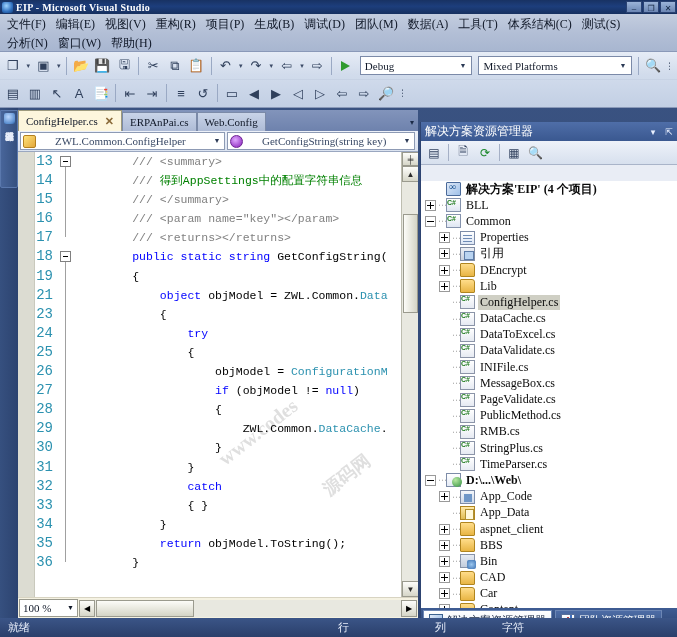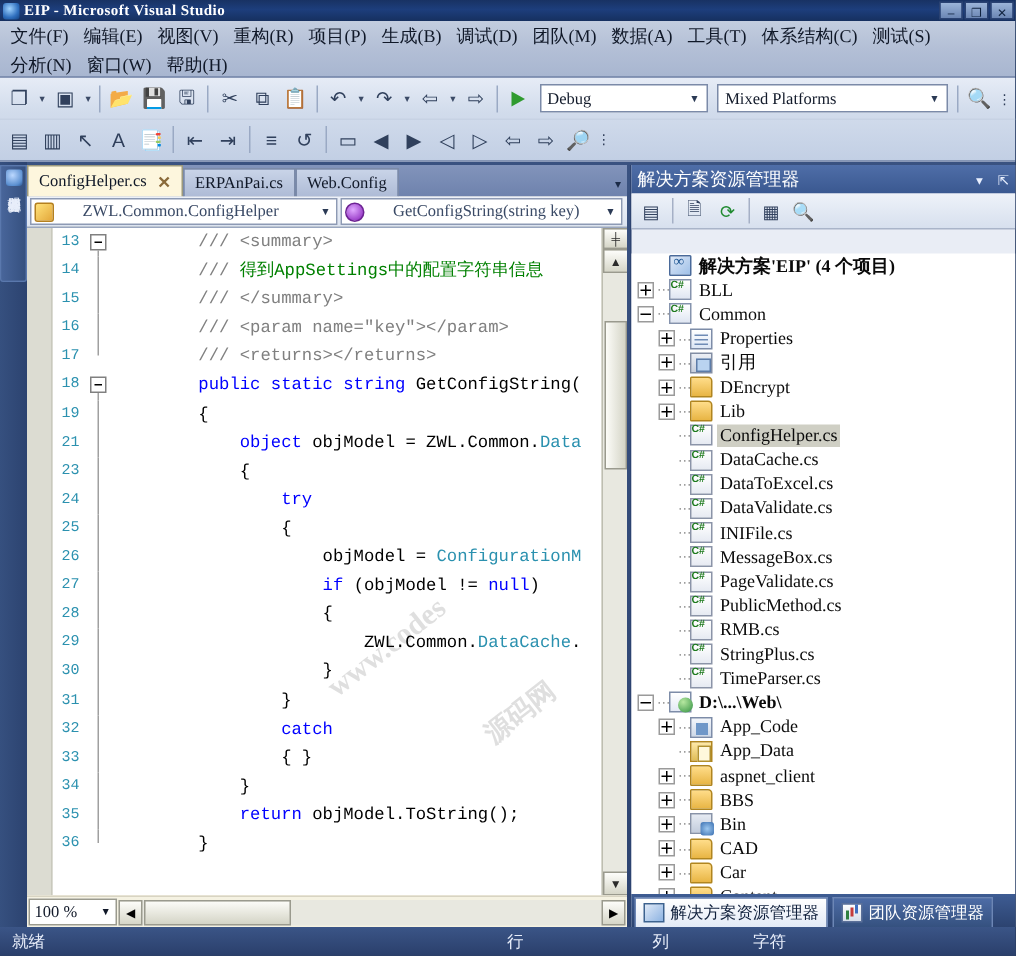--- a/index.html
+++ b/index.html
@@ -172,21 +172,21 @@
     background: #dcdcd2; border-right: 1px solid #c9c9bd;
   }
   .code-lines {
     position: absolute; left: 17px; top: 0; right: 17px; height: 445px;
     font-family: "Liberation Mono", monospace; font-size: 11.5px;
     line-height: 19.1px; color: #000000;
   }
   .cl { display: flex; height: 19.1px; align-items: center; white-space: pre; }
   .lnum {
     width: 22px; flex: 0 0 22px; text-align: right; padding-right: 4px;
-    color: #2b91af; font-family: "Liberation Mono", monospace; font-size: 10px;
+    color: #2b91af; font-family: "Liberation Mono", monospace; font-size: 14px;
   }
   .fold {
     width: 16px; flex: 0 0 16px; position: relative;
     height: 19.1px;
   }
   .fold .vline {
     position: absolute; left: 8px; top: 0; bottom: 0; width: 1px; background: #a0a0a0;
   }
   .fold .vline.half-top { top: 0; height: 9px; }
   .fold .vline.half-bot { top: 9px; bottom: 0; }
@@ -257,21 +257,21 @@
   }
   .hthumb {
     position: absolute; left: 17px; width: 98px; height: 17px;
     background: linear-gradient(to bottom,#fcfcf8,#d4d4c6);
     border: 1px solid #9a9a8e;
   }
   .hbtn.right { position: absolute; right: 0; }
 
   
   .solexp {
-    position: absolute; left: 420px; top: 110px; width: 257px; height: 508px;
+    position: absolute; left: 420px; top: 122px; width: 257px; height: 508px;
     background: #e9edf5; border-left: 1px solid #2d4370;
   }
   .se-title {
     height: 19px; background: linear-gradient(to bottom,#4f6ea8,#3a5890);
     display: flex; align-items: center; padding-left: 4px;
     color: #ffffff; font-size: 12px; font-family: "Liberation Sans", sans-serif;
   }
   .se-title .sp { margin-left: auto; display: flex; align-items: center; }
   .se-title .ic { width: 16px; text-align: center; font-size: 9px; color: #e9f0ff; }
   .se-toolbar {

